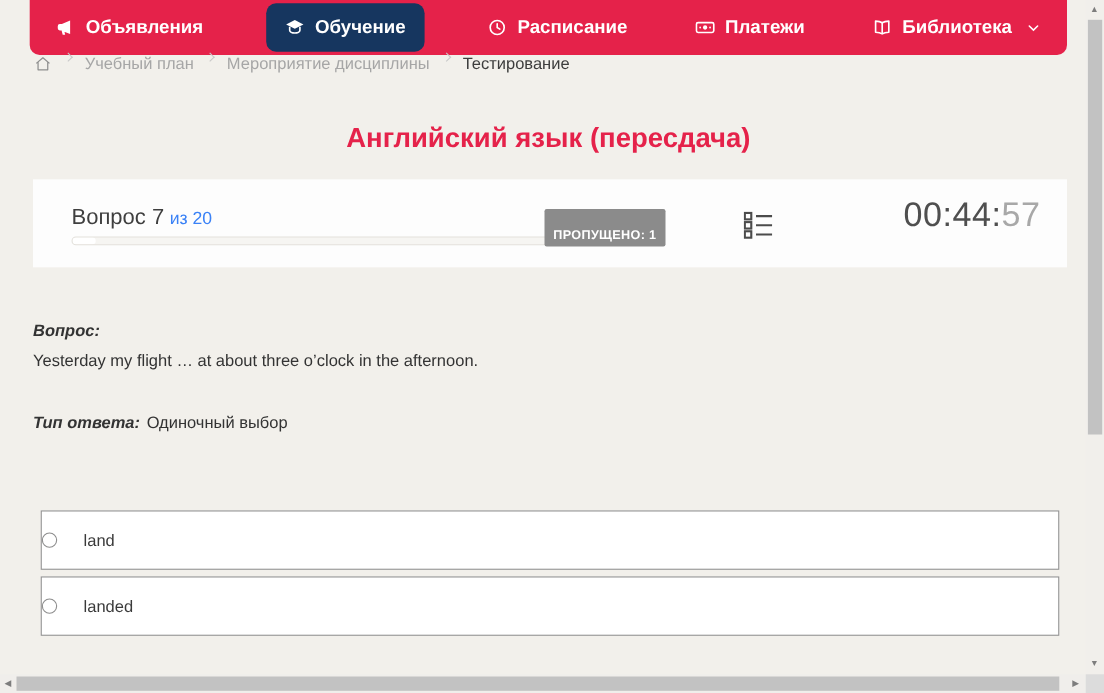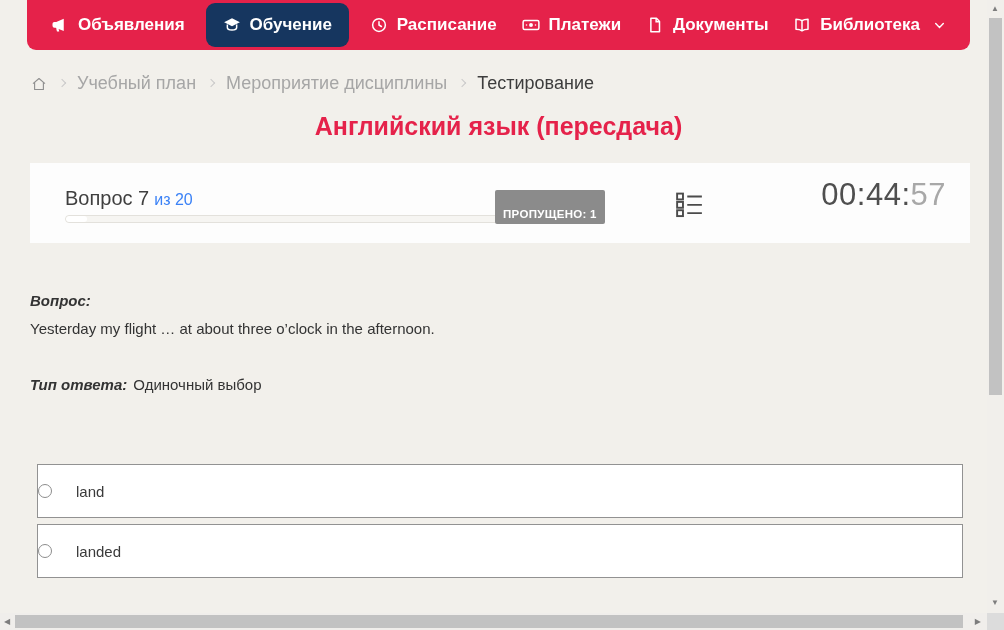--- a/index.html
+++ b/index.html
@@ -11,22 +11,22 @@
   .navbar { position:absolute; left:27px; top:0; width:943px; height:50px; background:#e5224a;
             border-radius:0 0 9px 9px; display:flex; align-items:center; justify-content:space-between;
             padding:0 20px; }
   .nav-item { display:flex; align-items:center; gap:9px; color:#fff; font-size:17px; font-weight:700;
               height:44px; padding:0 4px; border-radius:9px; cursor:pointer; white-space:nowrap; }
   .nav-item.active { background:#16365f; padding:1px 17px; }
   .nav-icon svg { width:18px; height:18px; display:block; }
   .chev svg { width:13px; height:13px; display:block; margin-left:4px; }
 
   
-  .breadcrumb { position:absolute; left:31px; top:73px; display:flex; align-items:center; gap:12px;
-                font-size:18px; color:#a6a6a6; }
+  .breadcrumb { position:absolute; left:31px; top:50px; display:flex; align-items:flex-start; gap:12px;
+                font-size:15px; color:#a6a6a6; }
   .crumb-home svg { width:16px; height:16px; display:block; color:#8f8f8f; }
   .crumb-sep { width:6px; height:6px; border-top:1.5px solid #c9c9c9; border-right:1.5px solid #c9c9c9;
                transform:rotate(45deg); margin-top:-1px; }
   .crumb { cursor:pointer; }
   .crumb.current { color:#3d3d3d; }
 
   
   .page-title { position:absolute; left:27px; width:943px; top:112px; text-align:center;
                 font-size:25px; font-weight:700; color:#e5224a; }
 
@@ -109,29 +109,20 @@
             <circle cx="12" cy="12" r="2.6" fill="currentColor"></circle>
             <circle cx="6" cy="12" r="1.1" fill="currentColor"></circle>
             <circle cx="18" cy="12" r="1.1" fill="currentColor"></circle>
           </svg>
       </span>
       <span>Платежи</span>
     </div>
     <div class="nav-item">
       <span class="nav-icon">
         <svg viewBox="0 0 24 24">
-            <path fill="none" stroke="currentColor" stroke-width="2" stroke-linejoin="round" d="M6.5 3H14l4 4.2V21H6.5z"></path>
-            <path fill="none" stroke="currentColor" stroke-width="2" d="M13.5 3.2v4.4h4.3"></path>
-          </svg>
-      </span>
-      <span>Документы</span>
-    </div>
-    <div class="nav-item">
-      <span class="nav-icon">
-        <svg viewBox="0 0 24 24">
             <path fill="none" stroke="currentColor" stroke-width="2" stroke-linejoin="round" d="M12 6.2C10 4.8 7.5 4.2 4 4.2v13.6c3.5 0 6 .6 8 2 2-1.4 4.5-2 8-2V4.2c-3.5 0-6 .6-8 2z"></path>
             <path stroke="currentColor" stroke-width="2" d="M12 6.2v13.6"></path>
           </svg>
       </span>
       <span>Библиотека</span>
       <span class="chev">
         <svg viewBox="0 0 24 24">
             <path fill="none" stroke="currentColor" stroke-width="2.6" stroke-linecap="round" d="m5 8.5 7 7 7-7"></path>
           </svg>
       </span>

